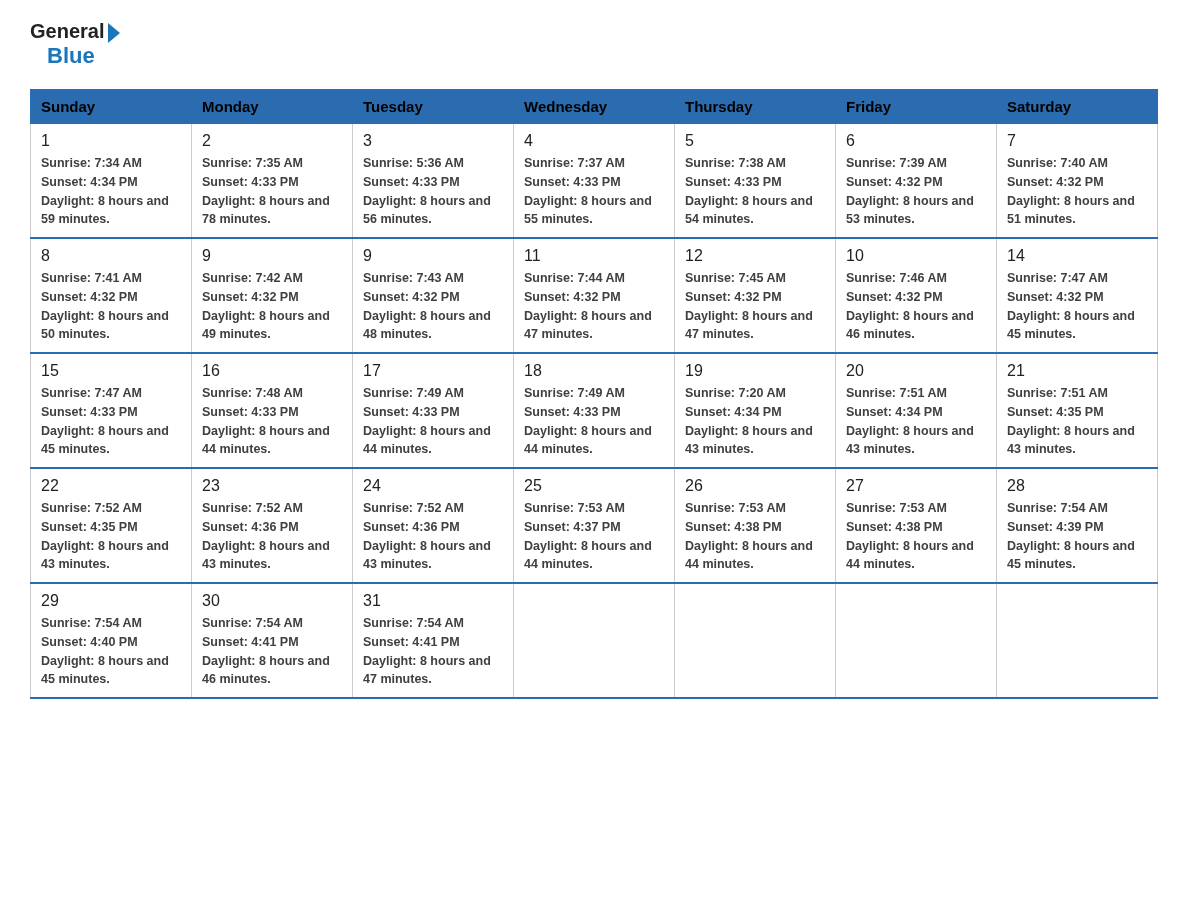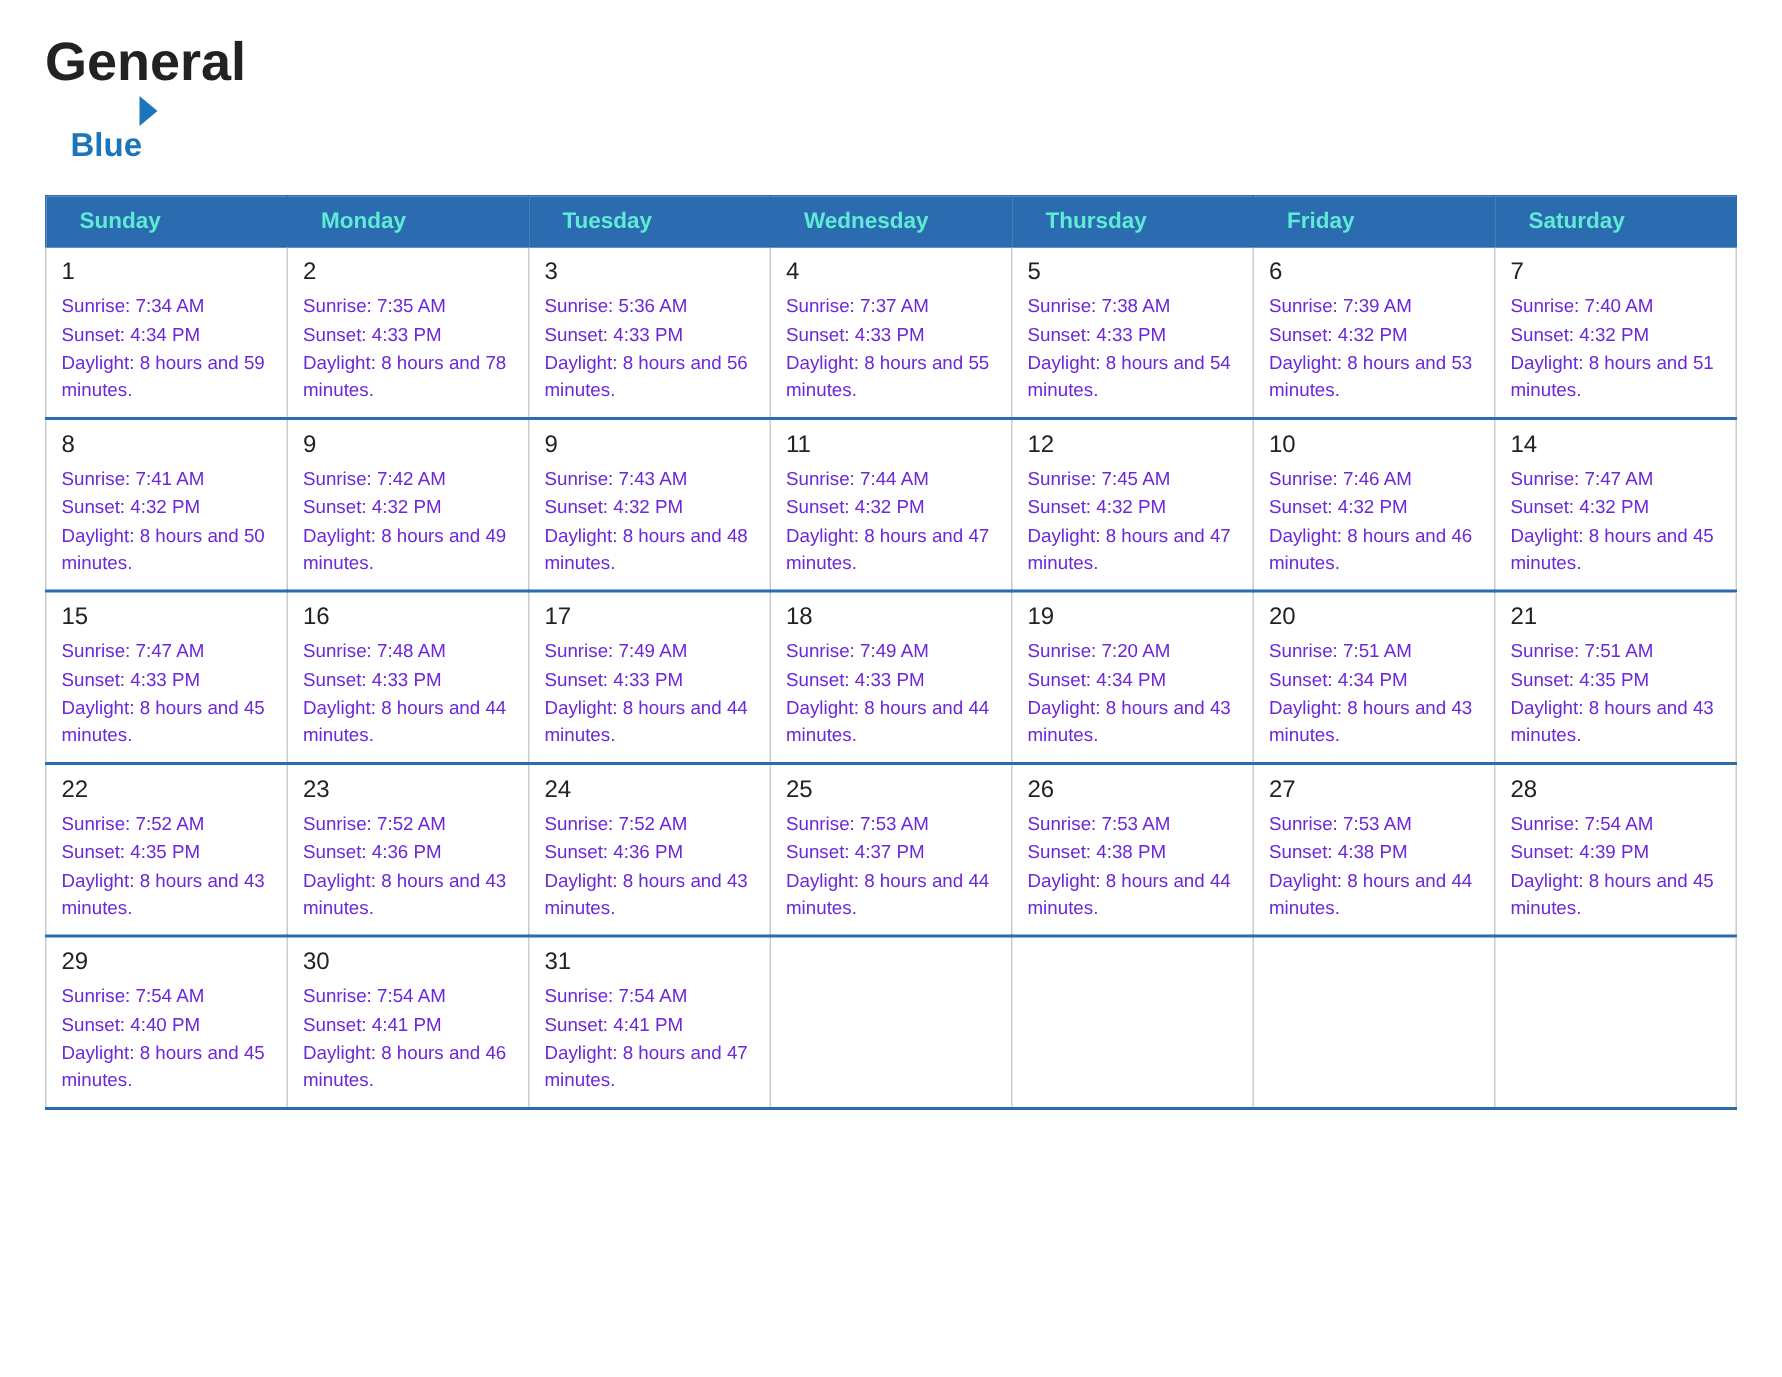--- a/index.html
+++ b/index.html
@@ -15,26 +15,25 @@
       justify-content: space-between;
       align-items: flex-start;
       margin-bottom: 20px;
     }
     .logo {
       display: flex;
       flex-direction: column;
       align-items: flex-start;
     }
     .logo-general {
-      font-size: 36px;
+      font-size: 20px;
       font-weight: bold;
       color: #222;
       display: flex;
       align-items: center;
-      flex-direction: column;
     }
     .logo-arrow {
       width: 0;
       height: 0;
       border-left: 12px solid #1a75bb;
       border-top: 10px solid transparent;
       border-bottom: 10px solid transparent;
       margin-left: 4px;
       margin-top: 2px;
     }
@@ -58,24 +57,24 @@
       color: #444;
       margin-top: 4px;
     }
     table {
       width: 100%;
       border-collapse: collapse;
       table-layout: fixed;
     }
     thead tr th {
       background-color: #2b6cb0;
-      color: #5eead4;
+      color: #000000;
       font-size: 15px;
       font-weight: 600;
-      padding: 8px 22px;
+      padding: 8px 10px;
       text-align: left;
       border: 1px solid #2b6cb0;
     }
     tbody tr td {
       border: 1px solid #ccc;
       vertical-align: top;
       padding: 8px 10px;
       font-size: 13px;
       color: #222;
       min-height: 100px;
@@ -85,21 +84,22 @@
     }
     .day-num {
       font-size: 16px;
       font-weight: normal;
       display: block;
       margin-bottom: 4px;
     }
     .day-info {
       font-size: 12.5px;
       line-height: 1.5;
-      color: #6d28d9;
+      color: #404040;
+      font-weight: bold;
     }
     .empty-cell {
       background: #fff;
     }
   </style>
 </head>
 <body>
 
 <div class="header">
   <div class="logo">

